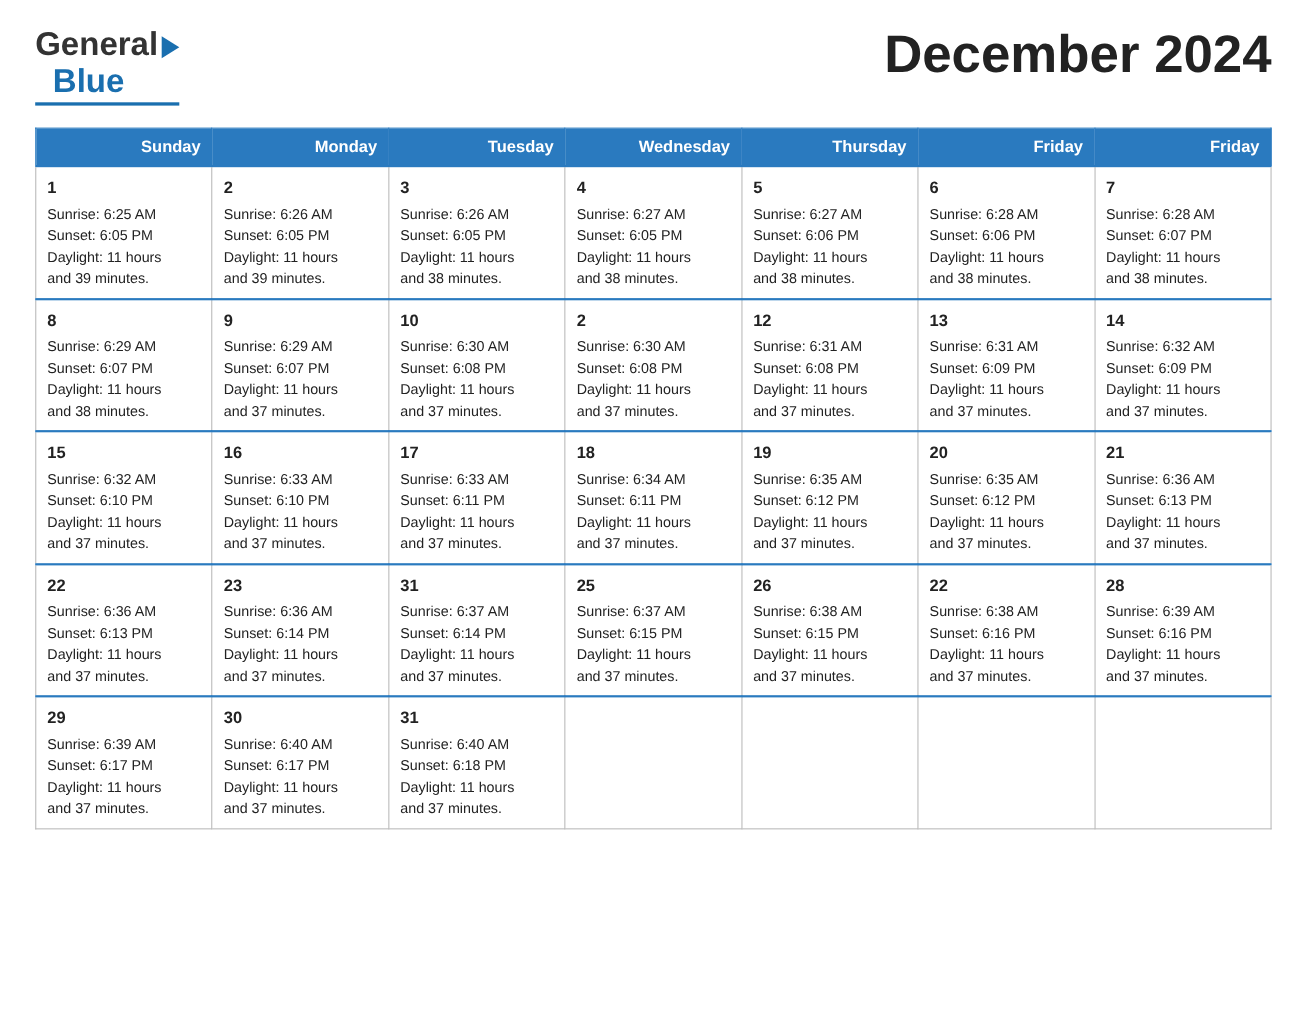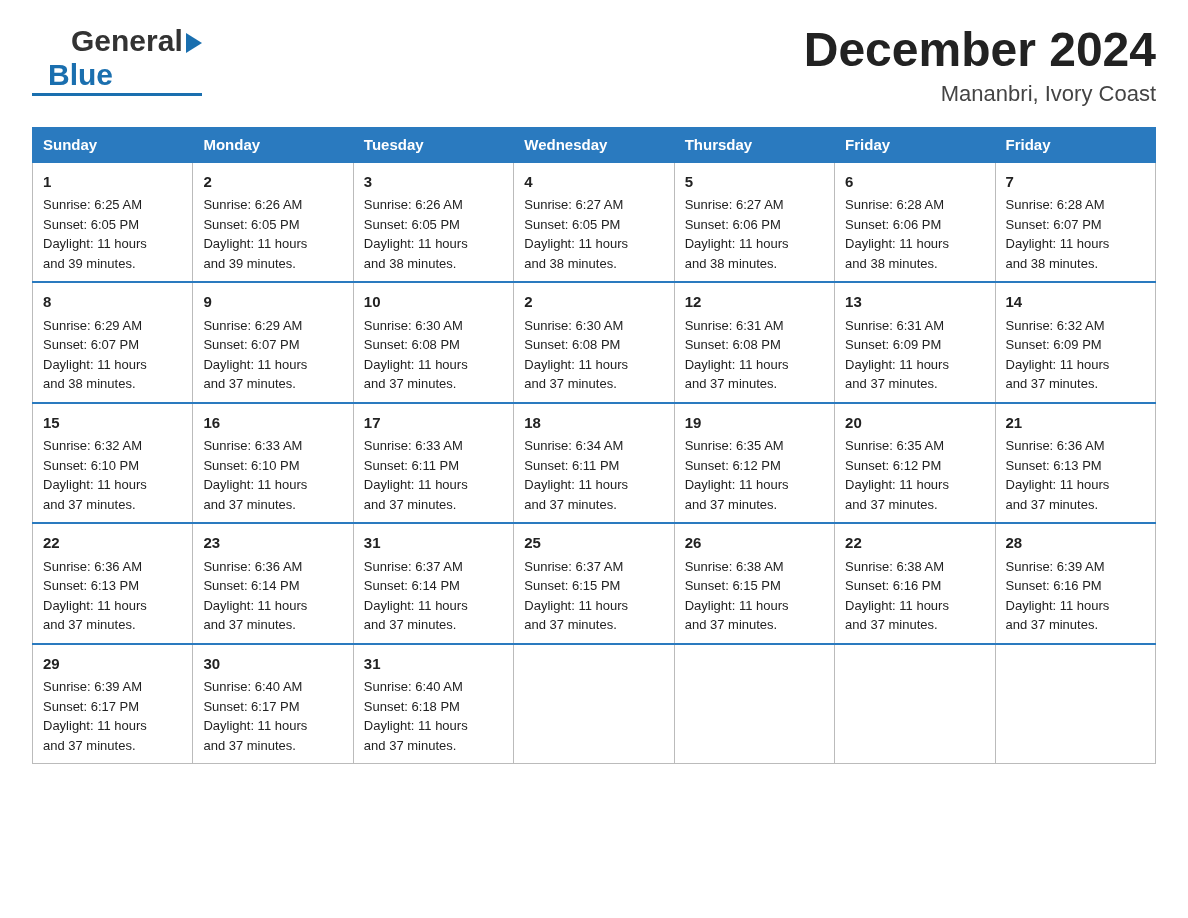--- a/index.html
+++ b/index.html
@@ -35,21 +35,21 @@
       width: 100%;
       border-collapse: collapse;
       table-layout: fixed;
     }
     thead tr th {
       background-color: #2a7abf;
       color: #fff;
       font-size: 15px;
       font-weight: bold;
       padding: 8px 10px;
-      text-align: left;
+      text-align: right;
       border: 1px solid #2a7abf;
     }
     tbody tr td {
       vertical-align: top;
       padding: 8px 10px;
       border: 1px solid #bbb;
       font-size: 13px;
       color: #222;
       line-height: 1.5;
     }
@@ -72,21 +72,20 @@
     }
     .logo-top-row {
       display: flex;
       align-items: center;
       gap: 0;
     }
     .logo-general {
       font-size: 30px;
       font-weight: bold;
       color: #333;
-      margin-left: 39px;
     }
     .logo-arrow {
       width: 0;
       height: 0;
       border-top: 10px solid transparent;
       border-bottom: 10px solid transparent;
       border-left: 16px solid #1a6faf;
       margin-left: 3px;
       margin-bottom: -4px;
     }
@@ -117,21 +116,20 @@
       <span class="logo-general">General</span>
       <span class="logo-arrow"></span>
     </div>
     <div class="logo-blue-row">
       <span class="logo-blue-text">Blue</span>
     </div>
     <div class="logo-underline"></div>
   </div>
   <div class="title-block">
     <h1>December 2024</h1>
-    <h2>Mananbri, Ivory Coast</h2>
   </div>
 </div>
 
 <table>
   <thead>
     <tr>
     <th>Sunday</th>
         <th>Monday</th>
         <th>Tuesday</th>
         <th>Wednesday</th>

